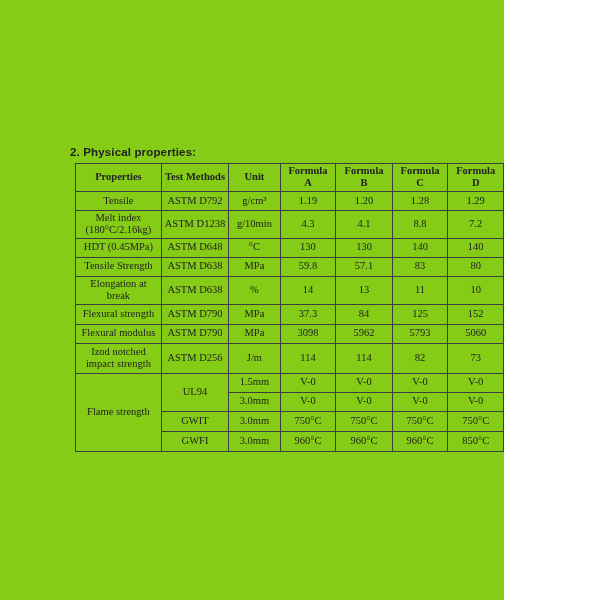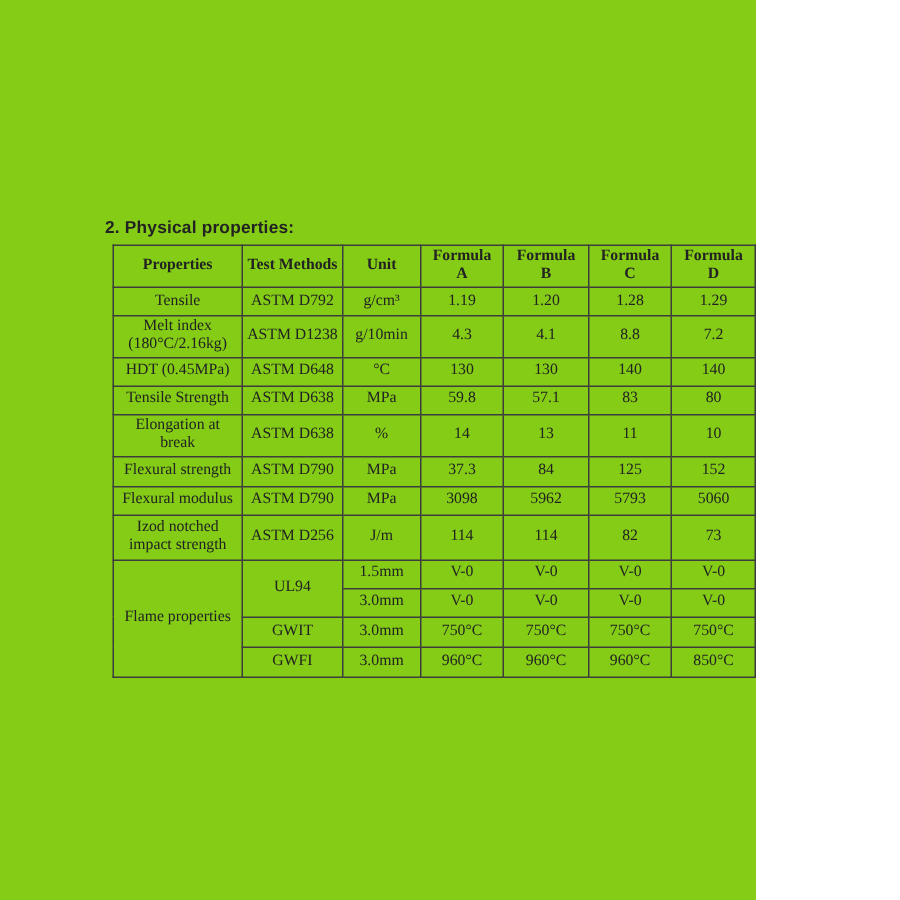--- a/index.html
+++ b/index.html
@@ -156,21 +156,21 @@
 impact strength</td>
         <td>ASTM D256</td>
         <td>J/m</td>
         <td>114</td>
         <td>114</td>
         <td>82</td>
         <td>73</td>
       </tr>
 
       <tr class="rh19">
-        <td rowspan="4">Flame properties</td>
+        <td rowspan="4">Flame strength</td>
         <td rowspan="2">UL94</td>
         <td>1.5mm</td>
         <td>V-0</td>
         <td>V-0</td>
         <td>V-0</td>
         <td>V-0</td>
       </tr>
       <tr class="rh19">
         <td>3.0mm</td>
         <td>V-0</td>

